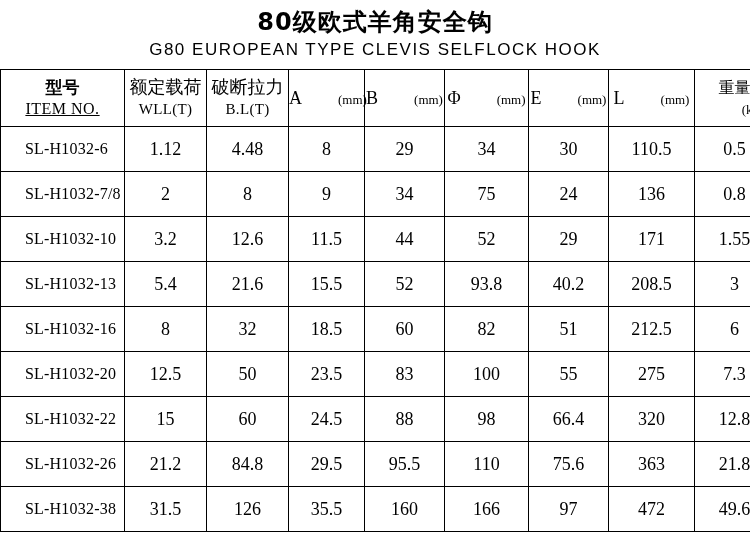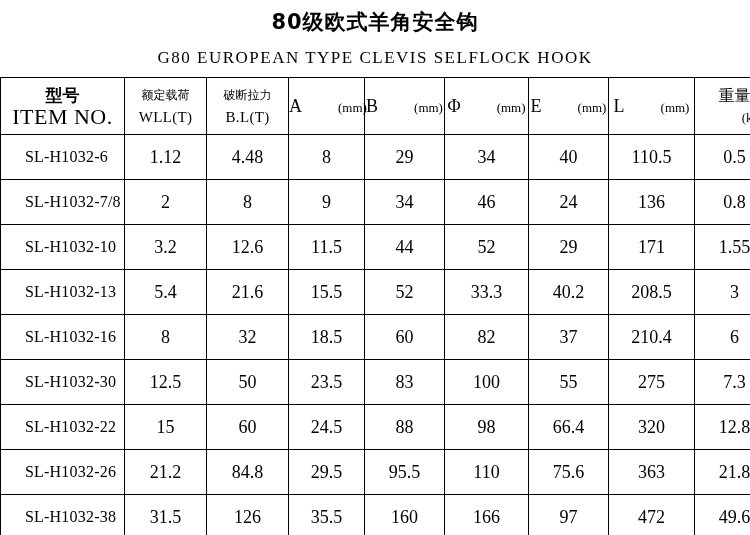--- a/index.html
+++ b/index.html
@@ -20,31 +20,31 @@
     box-sizing: border-box;
     position: relative;
     background: #ffffff;
   }
   .title-block {
     text-align: center;
     padding-top: 8px;
   }
   .title-cn {
     font-family: "DejaVu Sans", sans-serif;
-    font-size: 21px;
+    font-size: 24px;
     font-weight: bold;
     letter-spacing: 1px;
     line-height: 28px;
   }
   .title-en {
-    font-family: Liberation Serif, serif;
+    font-family: Liberation Sans, sans-serif;
     font-size: 17px;
     letter-spacing: 1.5px;
     line-height: 26px;
-    margin-top: 9px;
+    margin-top: 1px;
   }
   table.spec {
     border-collapse: collapse;
     width: 734px;
     margin: 6px auto 0 auto;
     table-layout: fixed;
   }
   table.spec td, table.spec th {
     border: 1px solid #000000;
     text-align: center;
@@ -59,34 +59,35 @@
   }
   .hdr-two-line {
     display: flex;
     flex-direction: column;
     justify-content: center;
     align-items: center;
     line-height: 22px;
   }
   .hdr-cn {
     font-family: Liberation Sans, sans-serif;
-    font-size: 12px;
+    font-size: 18px;
   }
   .hdr-item-cn {
     font-family: "DejaVu Sans", sans-serif;
     font-size: 17px;
     font-weight: bold;
   }
   .hdr-en {
     font-size: 15px;
     letter-spacing: 0.3px;
   }
   .hdr-item-en {
-    font-size: 22px;
+    font-size: 16px;
     letter-spacing: 0.5px;
+    text-decoration: underline;
   }
   .hdr-inline {
     font-size: 18px;
   }
   .hdr-unit {
     font-size: 13px;
     margin-left: 36px;
   }
   .hdr-weight-cn {
     font-family: Liberation Serif, serif;
@@ -175,31 +176,31 @@
       </tr>
     </thead>
     <tbody>
       <tr>
         <td class="model">SL-H1032-6</td>
         <td>1.12</td>
         <td>4.48</td>
         <td>8</td>
         <td>29</td>
         <td>34</td>
-        <td>40</td>
+        <td>30</td>
         <td>110.5</td>
         <td>0.5</td>
       </tr>
       <tr>
         <td class="model">SL-H1032-7/8</td>
         <td>2</td>
         <td>8</td>
         <td>9</td>
         <td>34</td>
-        <td>46</td>
+        <td>75</td>
         <td>24</td>
         <td>136</td>
         <td>0.8</td>
       </tr>
       <tr>
         <td class="model">SL-H1032-10</td>
         <td>3.2</td>
         <td>12.6</td>
         <td>11.5</td>
         <td>44</td>
@@ -207,38 +208,38 @@
         <td>29</td>
         <td>171</td>
         <td>1.55</td>
       </tr>
       <tr>
         <td class="model">SL-H1032-13</td>
         <td>5.4</td>
         <td>21.6</td>
         <td>15.5</td>
         <td>52</td>
-        <td>33.3</td>
+        <td>93.8</td>
         <td>40.2</td>
         <td>208.5</td>
         <td>3</td>
       </tr>
       <tr>
         <td class="model">SL-H1032-16</td>
         <td>8</td>
         <td>32</td>
         <td>18.5</td>
         <td>60</td>
         <td>82</td>
-        <td>37</td>
-        <td>210.4</td>
+        <td>51</td>
+        <td>212.5</td>
         <td>6</td>
       </tr>
       <tr>
-        <td class="model">SL-H1032-30</td>
+        <td class="model">SL-H1032-20</td>
         <td>12.5</td>
         <td>50</td>
         <td>23.5</td>
         <td>83</td>
         <td>100</td>
         <td>55</td>
         <td>275</td>
         <td>7.3</td>
       </tr>
       <tr>

